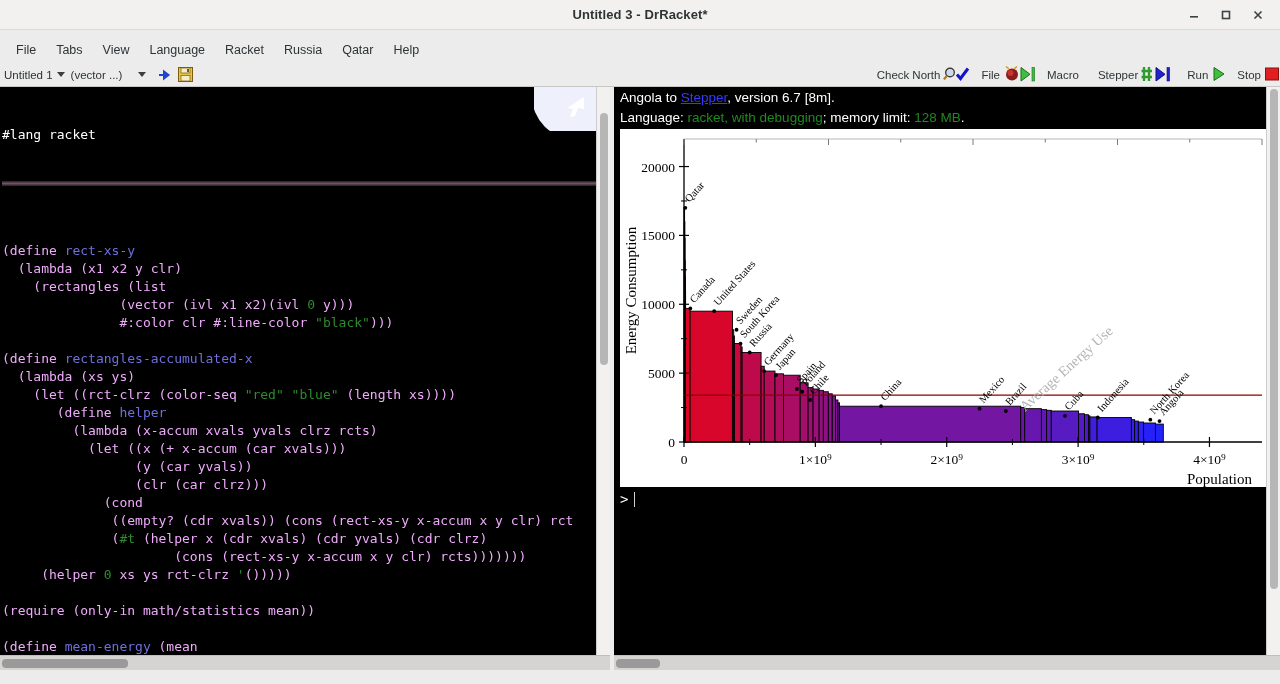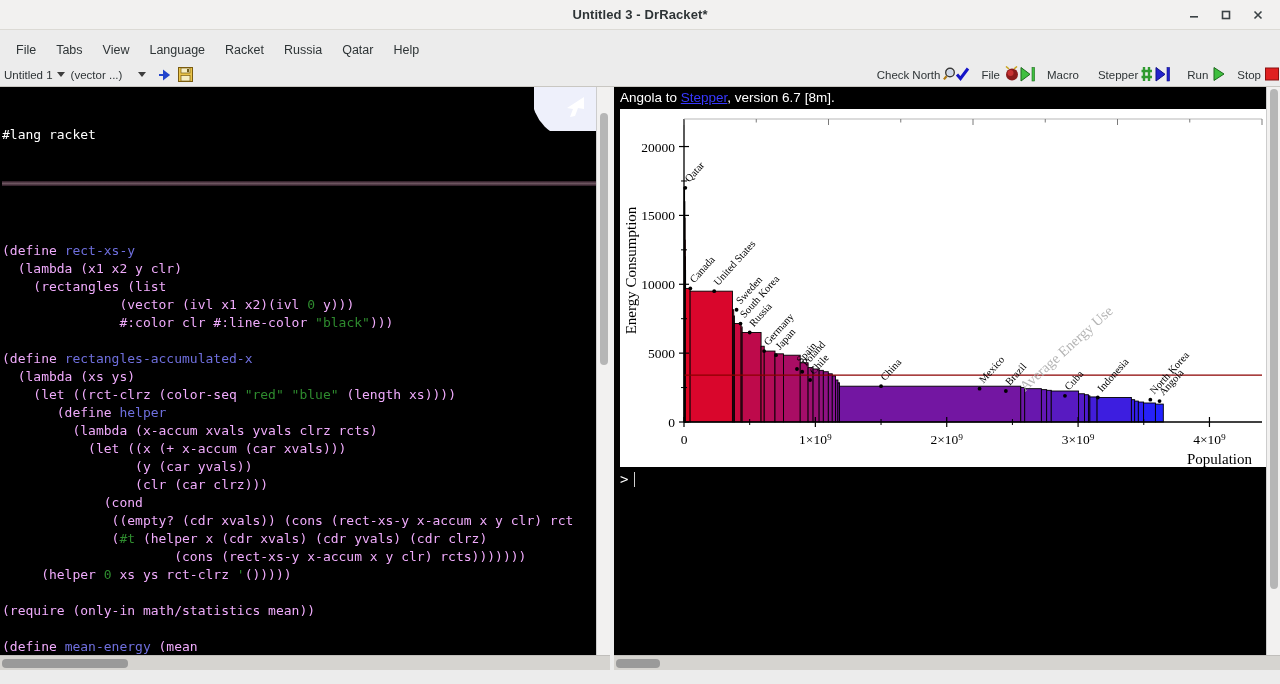--- a/index.html
+++ b/index.html
@@ -255,20 +255,23 @@
     <div class="splitter"></div>
 
     <div class="repl-pane">
       <div class="repl-body">
         <div class="repl-area">
 
           <div class="repl-line">
             <span>Angola to </span><span class="lnk">Stepper</span><span>, version 6.7 [8m].</span>
           </div>
 
+          <div class="repl-line">
+            <span>Language: </span><span class="grn">racket, with debugging</span><span>; memory limit: </span><span class="grn">128 MB</span><span>.</span>
+          </div>
 
           <div class="plot-wrap">
             <svg class="plot-svg" id="plot" width="652" height="358" viewBox="0 0 652 358">
                 <rect x="0" y="0" width="652" height="358" fill="#ffffff"></rect>
                 <g>
                   <rect x="64" y="78.86363636363637" width="0.6" height="234.13636363636363" fill="rgb(255,0,0)" stroke="#000000" stroke-width="0.9"></rect>
                   <rect x="64.26272727272728" y="92.63636363636363" width="0.6" height="220.36363636363637" fill="rgb(250,1,6)" stroke="#000000" stroke-width="0.9"></rect>
                   <rect x="64.45977272727272" y="109.16363636363636" width="0.6" height="203.83636363636364" fill="rgb(244,2,12)" stroke="#000000" stroke-width="0.9"></rect>
                   <rect x="64.59113636363637" y="131.20000000000002" width="0.6" height="181.79999999999998" fill="rgb(239,2,19)" stroke="#000000" stroke-width="0.9"></rect>
                   <rect x="64.85386363636364" y="147.72727272727275" width="0.6" height="165.27272727272725" fill="rgb(233,3,25)" stroke="#000000" stroke-width="0.9"></rect>

